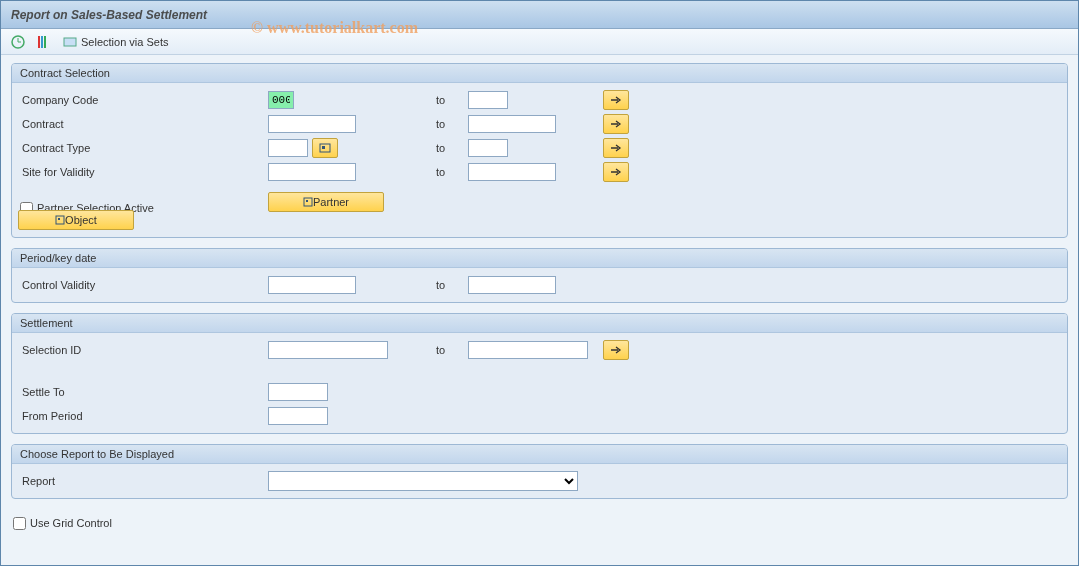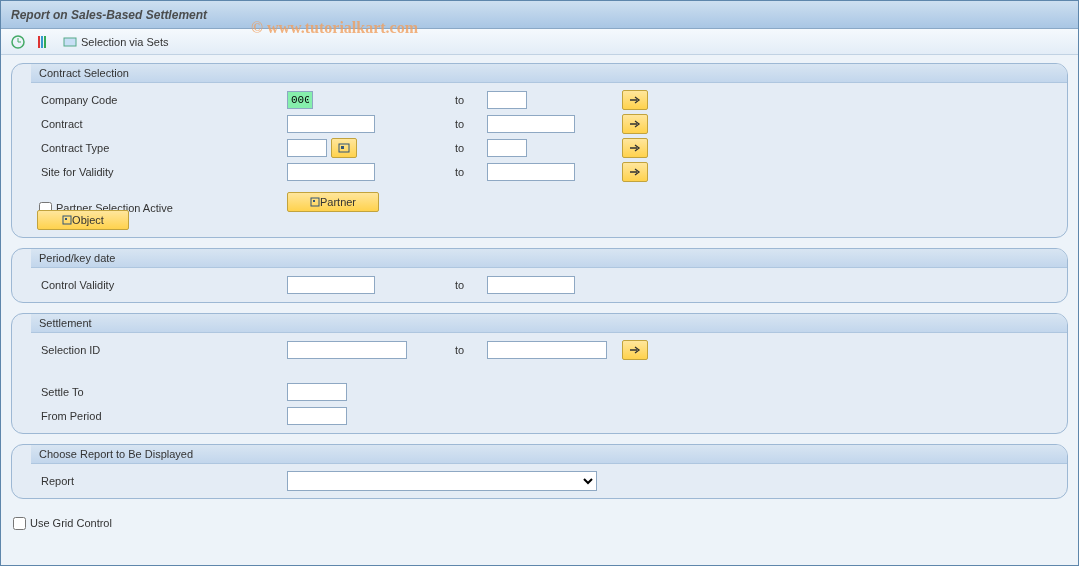--- a/index.html
+++ b/index.html
@@ -56,25 +56,24 @@
     font-size: 16px;
     font-weight: bold;
     color: #f0a060;
     opacity: 0.8;
     pointer-events: none;
     font-family: Georgia, serif;
   }
   .content { padding: 8px 10px; background: #edf3f9; height: calc(100% - 54px); }
   .groupbox {
     border: 1px solid #9db8d4;
-    border-radius: 12px;
+    border-radius: 4px;
     margin-bottom: 10px;
     background: #e4ecf5;
     overflow: hidden;
-    padding-left: 19px;
   }
   .groupbox-header {
     background: linear-gradient(#d8e5f2, #c2d6ec);
     padding: 3px 8px;
     font-size: 11px;
     border-bottom: 1px solid #aec6df;
   }
   .groupbox-body { padding: 5px 6px; }
   .row {
     display: grid;
@@ -100,21 +99,21 @@
   .yellow-btn {
     display:inline-flex; align-items:center; justify-content:center;
     width: 26px; height: 20px;
     background: linear-gradient(#ffe69c, #ffd24d);
     border: 1px solid #c2a33d;
     border-radius: 2px;
     cursor: pointer;
   }
   .yellow-btn-wide {
     display:inline-flex; align-items:center; justify-content:center;
-    width: 92px; height: 20px;
+    width: 116px; height: 20px;
     background: linear-gradient(#ffe69c, #ffd24d);
     border: 1px solid #c2a33d;
     border-radius: 2px;
     cursor: pointer;
     font-size:11px; color:#333;
     gap:0;
   }
   .checkbox-row {
     display:flex; align-items:center; gap:4px; height:24px; padding-left:2px;margin-top:12px;
   }

